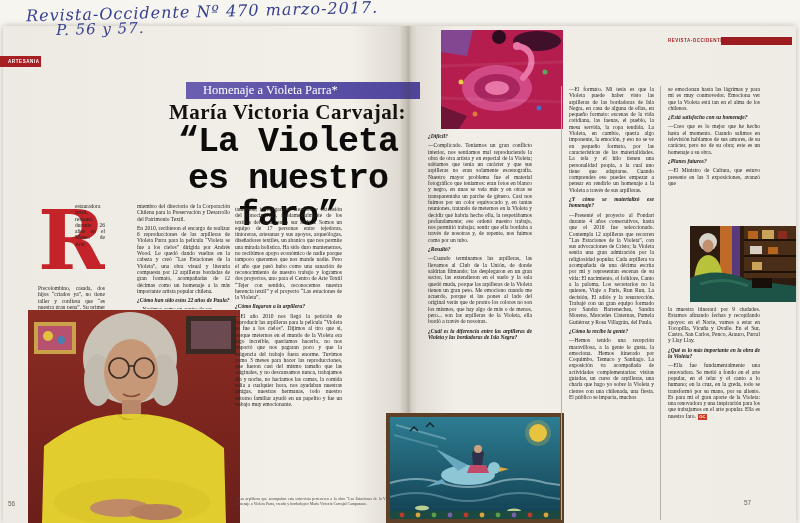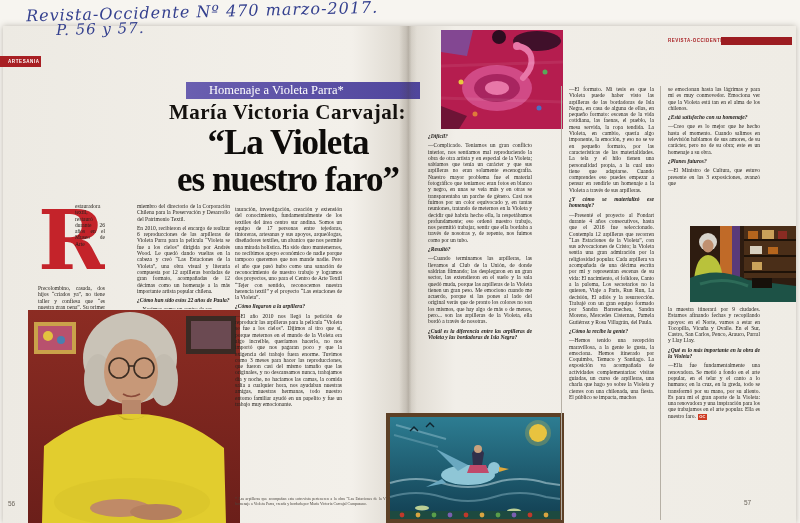--- a/index.html
+++ b/index.html
@@ -20,25 +20,25 @@
   
   .tab{background:#a81f23;color:#fff;font-family:"Liberation Sans",sans-serif;
        font-weight:bold;font-size:4.5px;letter-spacing:.6px;display:flex;align-items:center;}
   .tab-left{left:0;top:56px;width:41px;height:11px;padding-left:8px;box-sizing:border-box;}
   .tab-right-label{left:668px;top:38px;color:#a81f23;font-family:"Liberation Sans",sans-serif;
        font-weight:bold;font-size:4.5px;letter-spacing:.5px;}
   .tab-right-bar{left:721px;top:37px;width:71px;height:8px;background:#9c1c21;}
   
   .banner{left:186px;top:82px;width:234px;height:17px;
     background:linear-gradient(90deg,#6a5fb0,#4f459c);color:#fff;
-    font-size:12.5px;line-height:17px;padding-left:23px;box-sizing:border-box;}
+    font-size:12.5px;line-height:17px;padding-left:17px;box-sizing:border-box;}
   .kicker{left:140px;top:100px;width:295px;text-align:center;font-size:21px;
     font-weight:600;color:#14110e;letter-spacing:.5px;}
   .headline{left:138px;top:124px;width:300px;text-align:center;
-    font-family:Liberation Serif, serif;font-weight:800;color:#0e0c0a;
+    font-family:Liberation Mono, monospace;font-weight:800;color:#0e0c0a;
     font-size:35px;line-height:37px;letter-spacing:-1px;}
   
   .body-col{font-size:5.5px;line-height:6.3px;text-align:justify;color:#26221d;overflow:hidden;}
   .body-col p{margin:0 0 3px 0;}
   .q{font-style:italic;font-weight:bold;color:#1c1916;margin:3px 0 2px 0;}
   .dropcap{float:left;width:34px;height:80px;margin:2px 3px 0 0;
     font-family:"DejaVu Serif",serif;font-weight:bold;color:#c4232a;
     font-size:82px;line-height:70px;}
   .footnote{left:235px;top:497px;width:162px;font-size:3.9px;line-height:4.8px;
     color:#4a453e;text-align:justify;}

